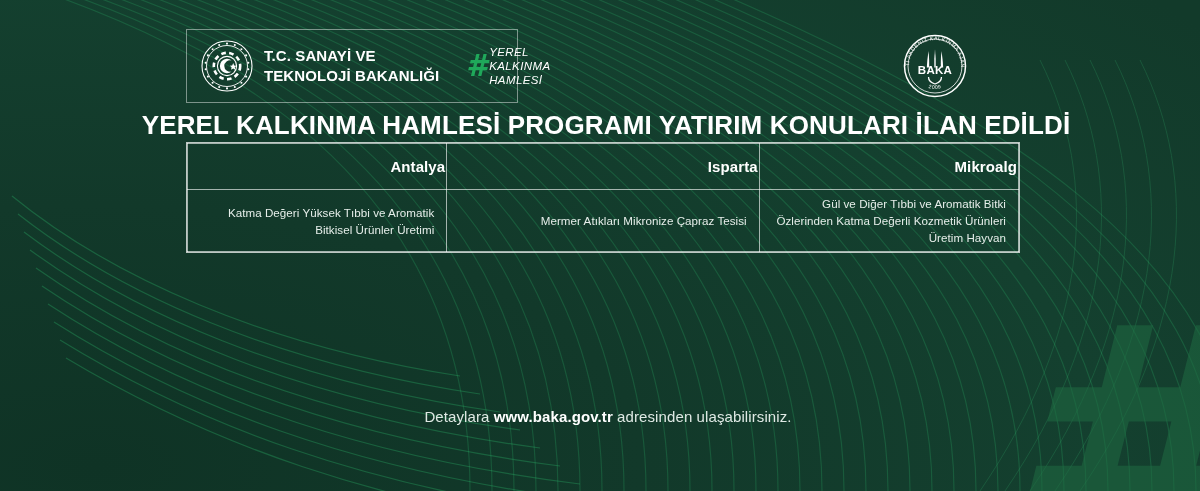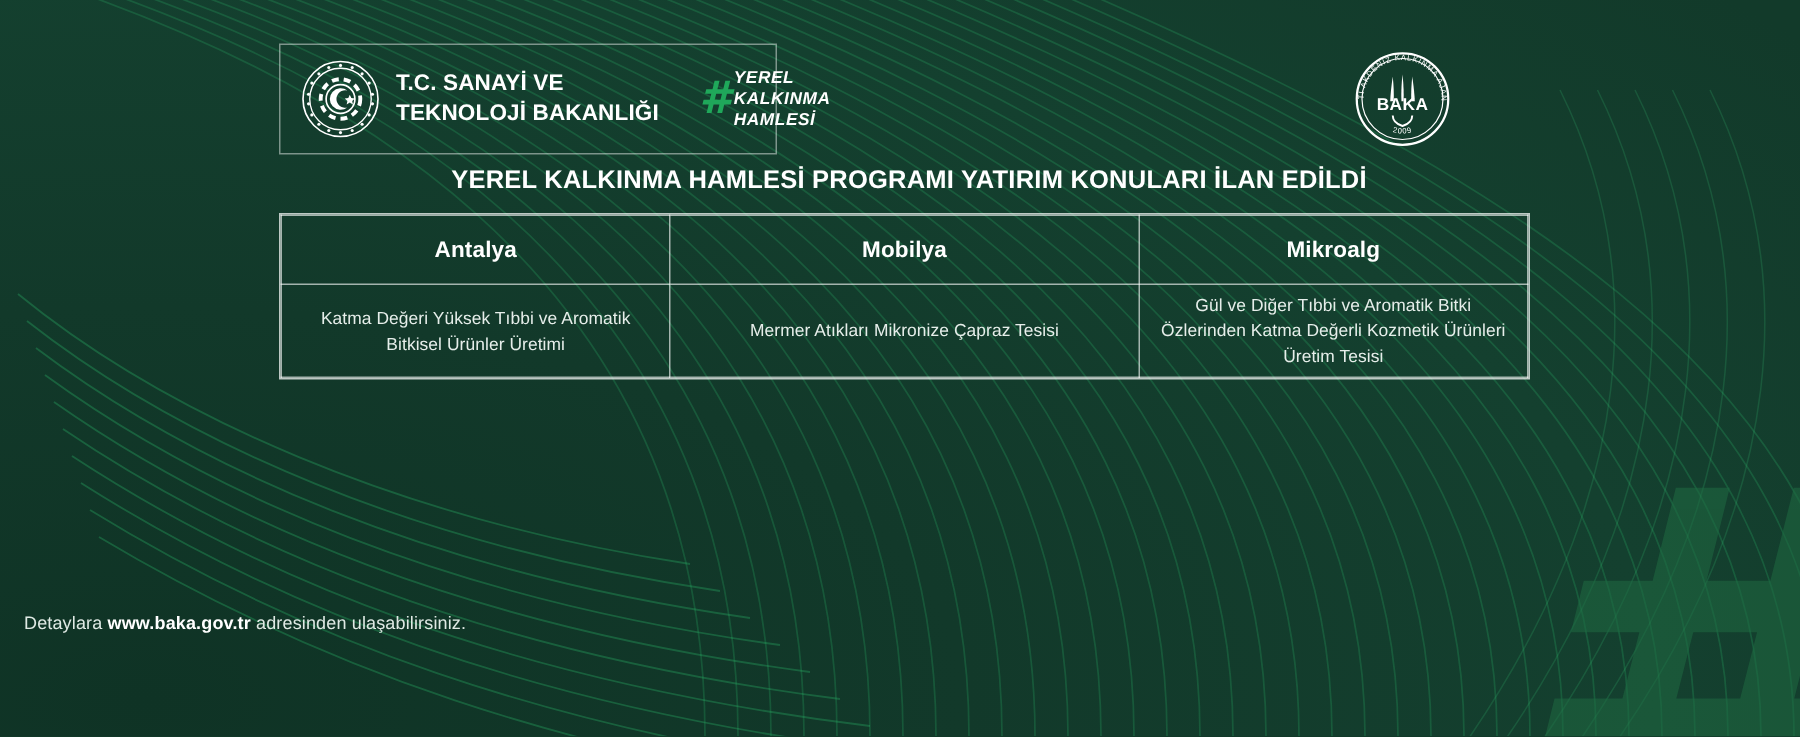--- a/index.html
+++ b/index.html
@@ -40,60 +40,60 @@
     color:#ffffff;font-weight:bold;font-size:15px;line-height:1.32;
     letter-spacing:.1px;white-space:nowrap;
   }
   .vdiv{width:1.2px;height:54px;background:rgba(255,255,255,.5);margin:0 13px 0 14px;}
   .hashlogo{display:flex;align-items:center;gap:4px;}
   .hashlogo .hash{
     font-size:30px;font-weight:bold;font-style:italic;color:#1fa85a;
     letter-spacing:-2px;line-height:1;font-family:"DejaVu Sans",sans-serif;
   }
   .hashlogo .hwords{
-    color:#ffffff;font-style:italic;font-weight:bold;font-size:11.5px;
+    color:#ffffff;font-style:italic;font-weight:normal;font-size:11.5px;
     line-height:1.22;letter-spacing:.4px;text-transform:uppercase;
   }
 
   
   .baka{position:absolute;left:900px;top:31px;width:70px;height:70px;}
 
   
   .title{
     position:absolute;left:12px;right:0;top:110px;text-align:center;
-    color:#ffffff;font-weight:bold;font-size:17px;letter-spacing:.15px;
+    color:#ffffff;font-weight:bold;font-size:26px;letter-spacing:.15px;
   }
 
   
   .table{
     position:absolute;left:186px;top:142px;width:832px;
     border:1.1px solid rgba(255,255,255,.72);
     border-collapse:collapse;
   }
   .table table{width:100%;border-collapse:collapse;table-layout:fixed;}
   .table th,.table td{
     border:1.1px solid rgba(255,255,255,.62);
-    text-align:center;vertical-align:middle;
+    text-align:right;vertical-align:middle;
     color:#eef4f0;
   }
   .table col.c1{width:31.2%;}
   .table col.c2{width:37.6%;}
   .table col.c3{width:31.2%;}
   .table th{
     height:43px;font-size:15px;font-weight:bold;color:#ffffff;letter-spacing:.1px;
   }
   .table td{
     height:51px;font-size:11.6px;line-height:1.48;font-weight:400;
     padding:5px 12px;color:#e6eeea;letter-spacing:.05px;
   }
 
   
   .footer{
-    position:absolute;left:16px;right:0;top:408px;text-align:left;
-    color:#dfe9e4;font-size:12px;letter-spacing:.1px;
+    position:absolute;left:16px;right:0;top:408px;text-align:center;
+    color:#dfe9e4;font-size:15px;letter-spacing:.1px;
   }
   .footer b{color:#ffffff;font-weight:bold;}
 </style>
 </head>
 <body>
 
 <div class="bg-root">
   <div class="bg-base"></div>
 
   <div class="bg-lines-left">
@@ -252,29 +252,29 @@
 <div class="table">
   <table>
     <colgroup>
         <col class="c1">
         <col class="c2">
         <col class="c3">
       </colgroup>
     <thead>
       <tr>
         <th>Antalya</th>
-        <th>Mobilya</th>
+        <th>Isparta</th>
         <th>Mikroalg</th>
       </tr>
     </thead>
     <tbody>
       <tr>
         <td>Katma Değeri Yüksek Tıbbi ve Aromatik Bitkisel Ürünler Üretimi</td>
         <td>Mermer Atıkları Mikronize Çapraz Tesisi</td>
-        <td>Gül ve Diğer Tıbbi ve Aromatik Bitki Özlerinden Katma Değerli Kozmetik Ürünleri Üretim Tesisi</td>
+        <td>Gül ve Diğer Tıbbi ve Aromatik Bitki Özlerinden Katma Değerli Kozmetik Ürünleri Üretim Hayvan</td>
       </tr>
     </tbody>
   </table>
 </div>
 
 <div class="footer">
   <span>Detaylara </span><b>www.baka.gov.tr</b><span> adresinden ulaşabilirsiniz.</span>
 </div>
 
 </body></html>

